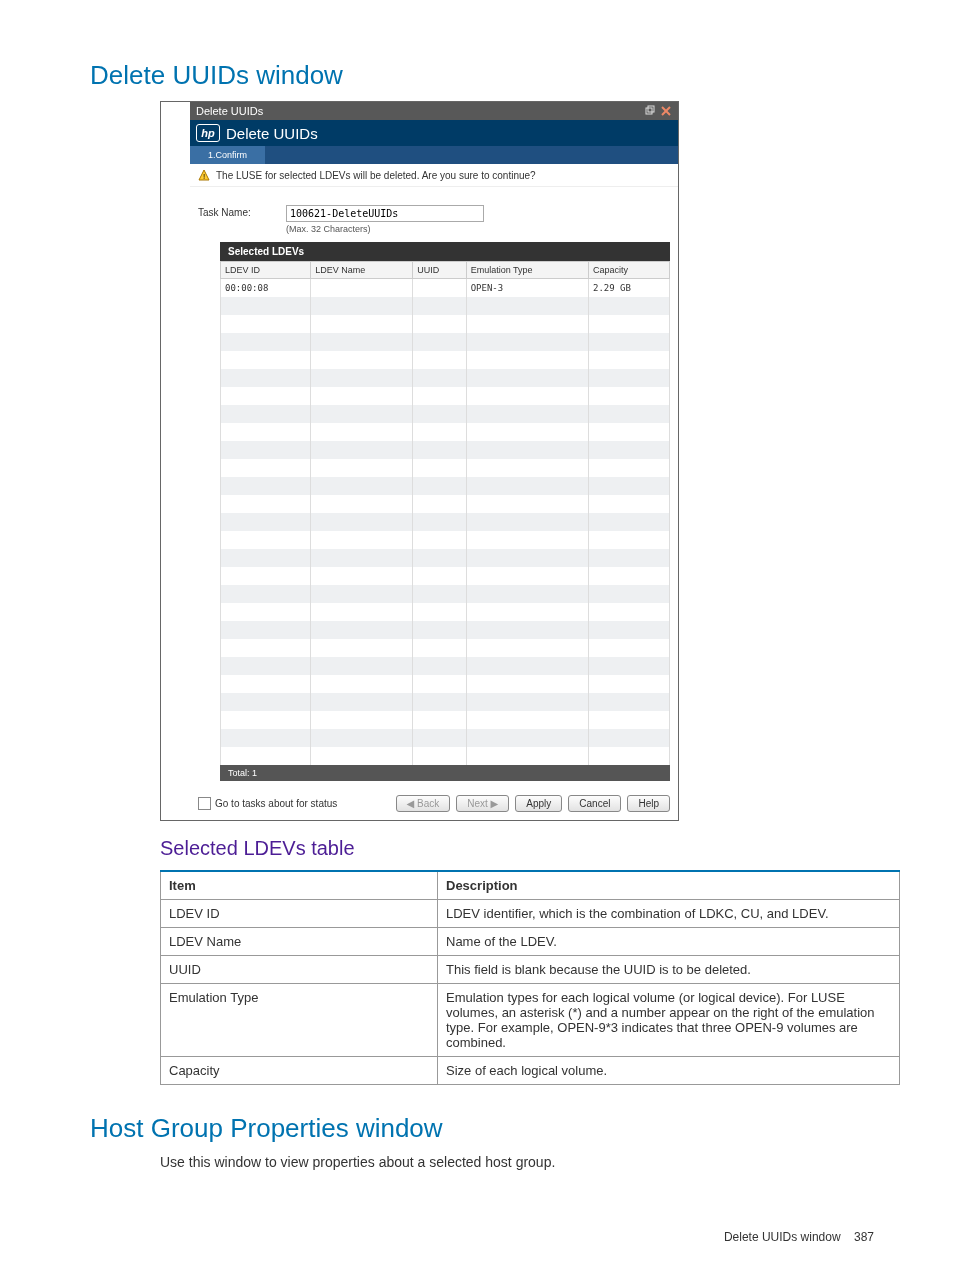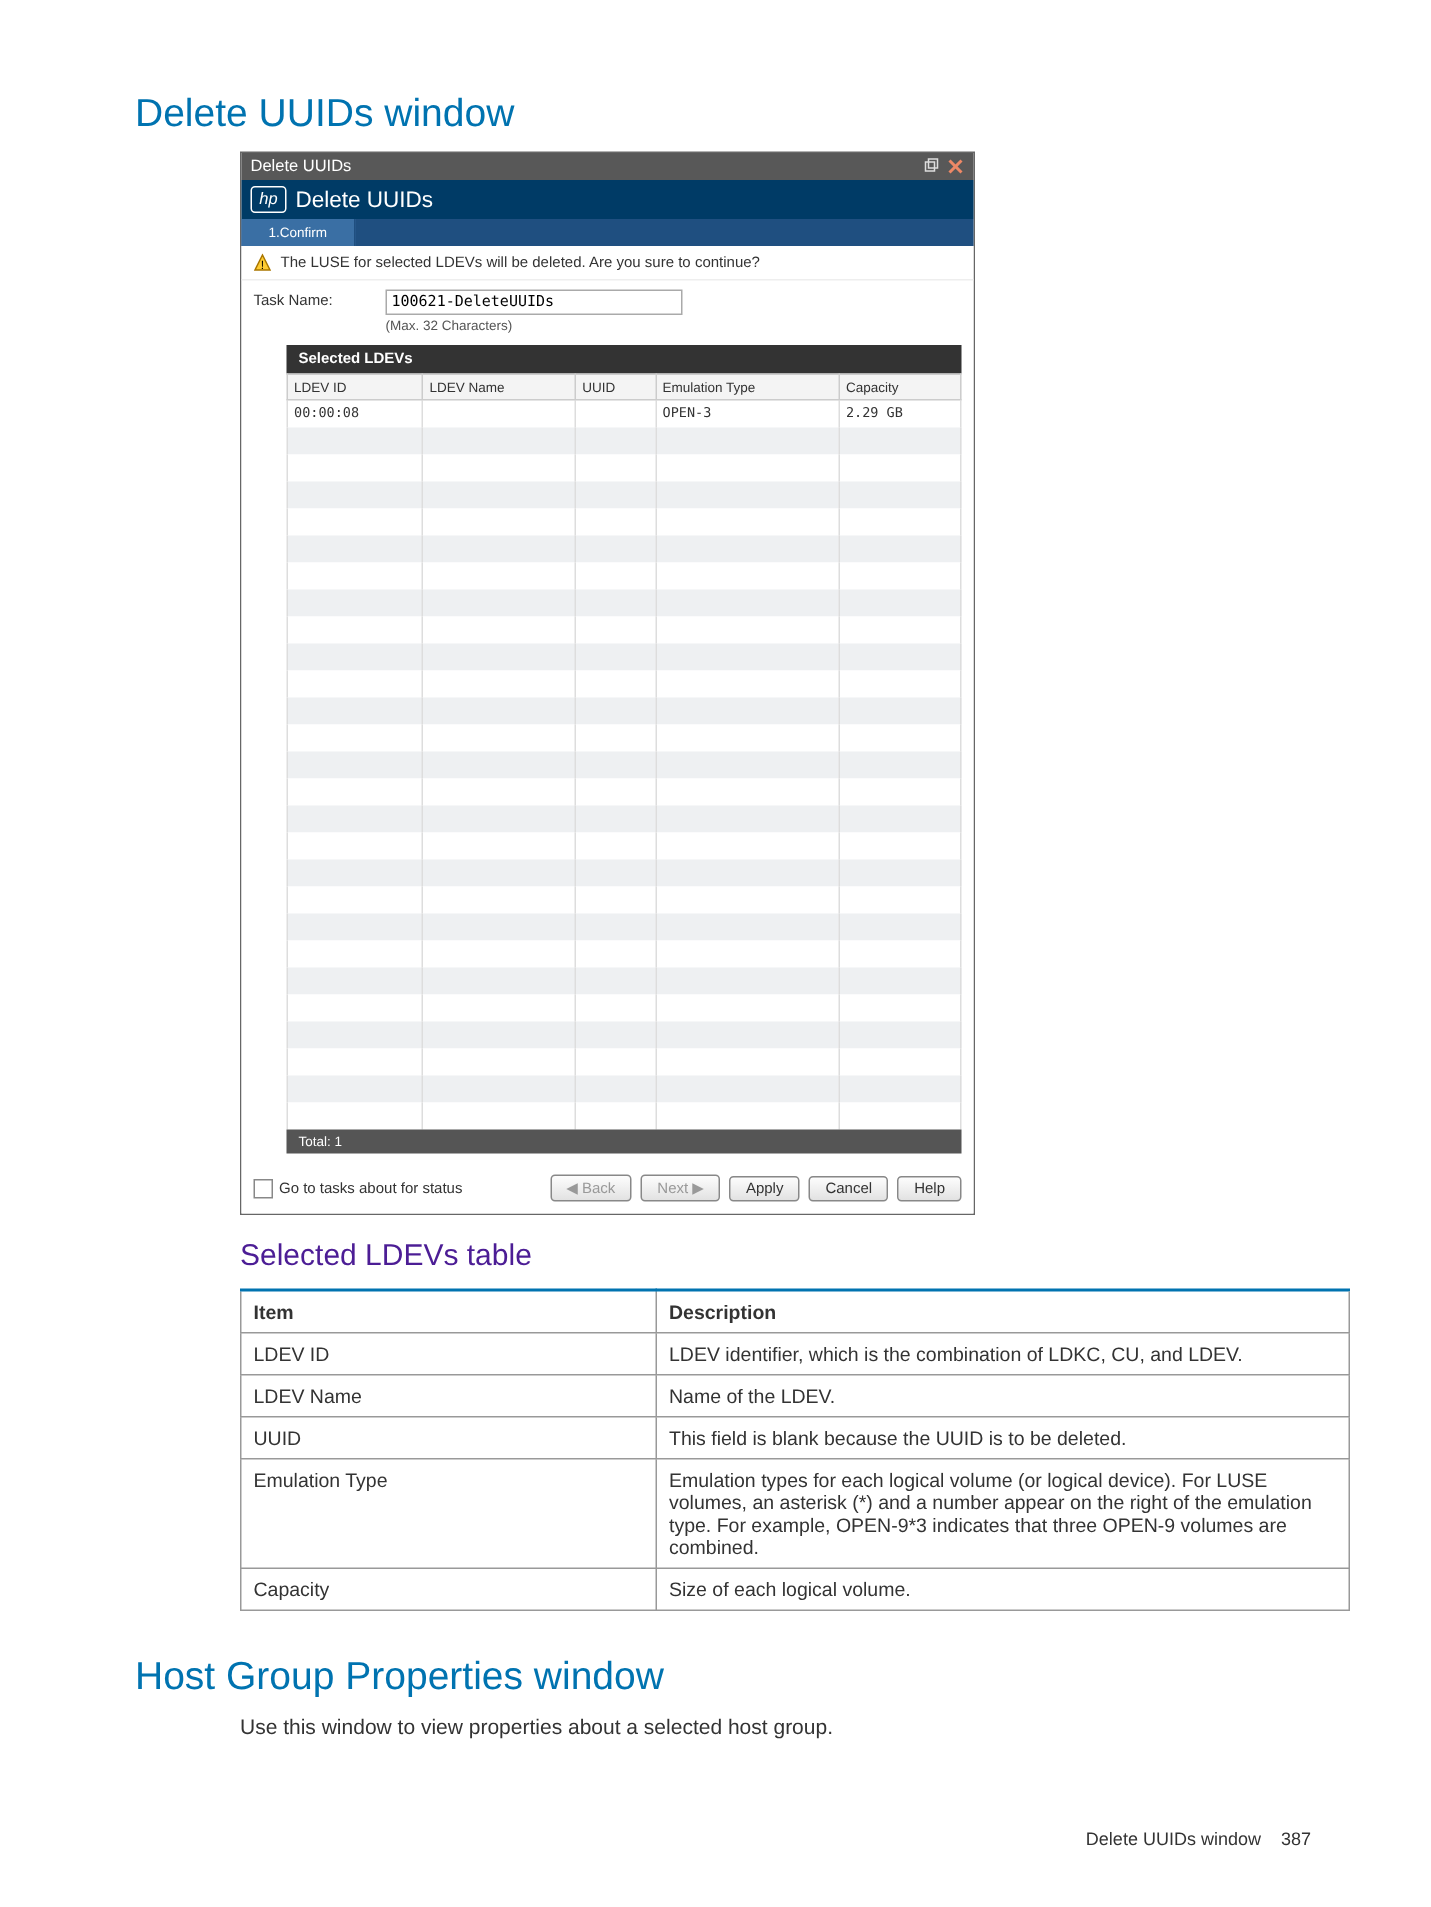--- a/index.html
+++ b/index.html
@@ -31,20 +31,21 @@
     margin: 6px 0 0 70px;
     font-size: 14px;
   }
   
   .win {
     width: 488px;
     margin: 8px 0 8px 70px;
     border: 1px solid #666;
     font-size: 10px;
     background: #fff;
+    padding-left: 29px;
   }
   .win-titlebar {
     background: #585858;
     color: #fff;
     padding: 3px 6px;
     display: flex;
     align-items: center;
     font-size: 11px;
   }
   .win-titlebar .spacer { flex: 1; }
@@ -59,21 +60,21 @@
     background: #003b66;
     color: #fff;
     display: flex;
     align-items: center;
     padding: 4px 6px;
     font-size: 15px;
   }
   .hp-logo {
     display:inline-flex;align-items:center;justify-content:center;
     width:22px;height:16px;border:1px solid #fff;border-radius:3px;
-    margin-right:6px;font-style:italic;font-size:11px;
+    margin-right:6px;font-style:italic;font-size:11px;font-weight:bold;
   }
   .win-tabs {
     background: #1f4f80;
     padding: 0;
   }
   .win-tab {
     display:inline-block;
     background:#3a6fa4;
     color:#fff;
     font-size:9px;
@@ -89,20 +90,21 @@
     font-size:10px;
     border-bottom:1px solid #eee;
   }
   .warn-icon {
     width:12px;height:12px;margin-right:6px;
   }
   .task-row {
     display:flex;align-items:flex-start;
     padding:6px 8px 8px 8px;
     font-size:10px;
+    margin-top:12px;
   }
   .task-label { width:88px; padding-top:2px; }
   .task-input-wrap { }
   .task-input {
     width:190px;font-size:10px;font-family:monospace;
     border:1px solid #aaa;padding:2px 3px;
   }
   .task-hint { font-size:9px;color:#555;margin-top:2px; }
   .ldev-panel { margin: 0 8px 6px 30px; }
   .panel-head {

